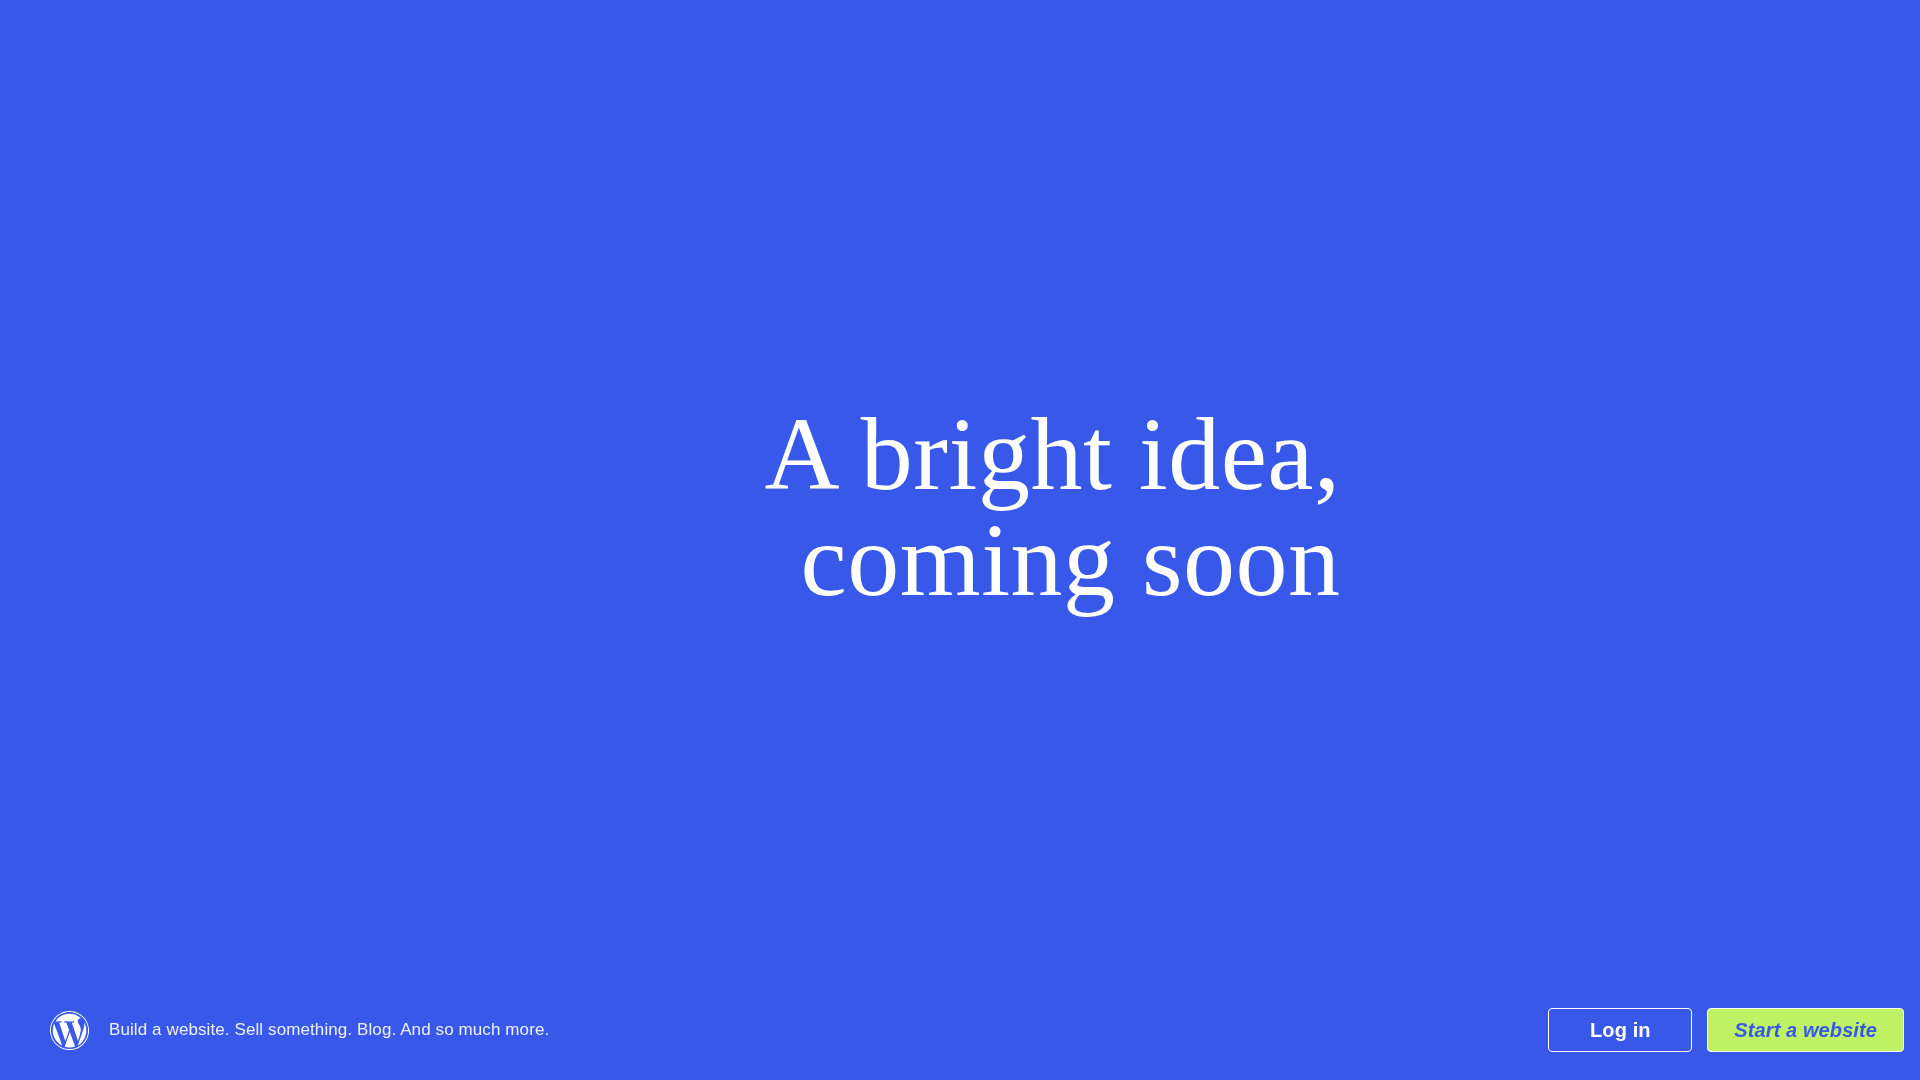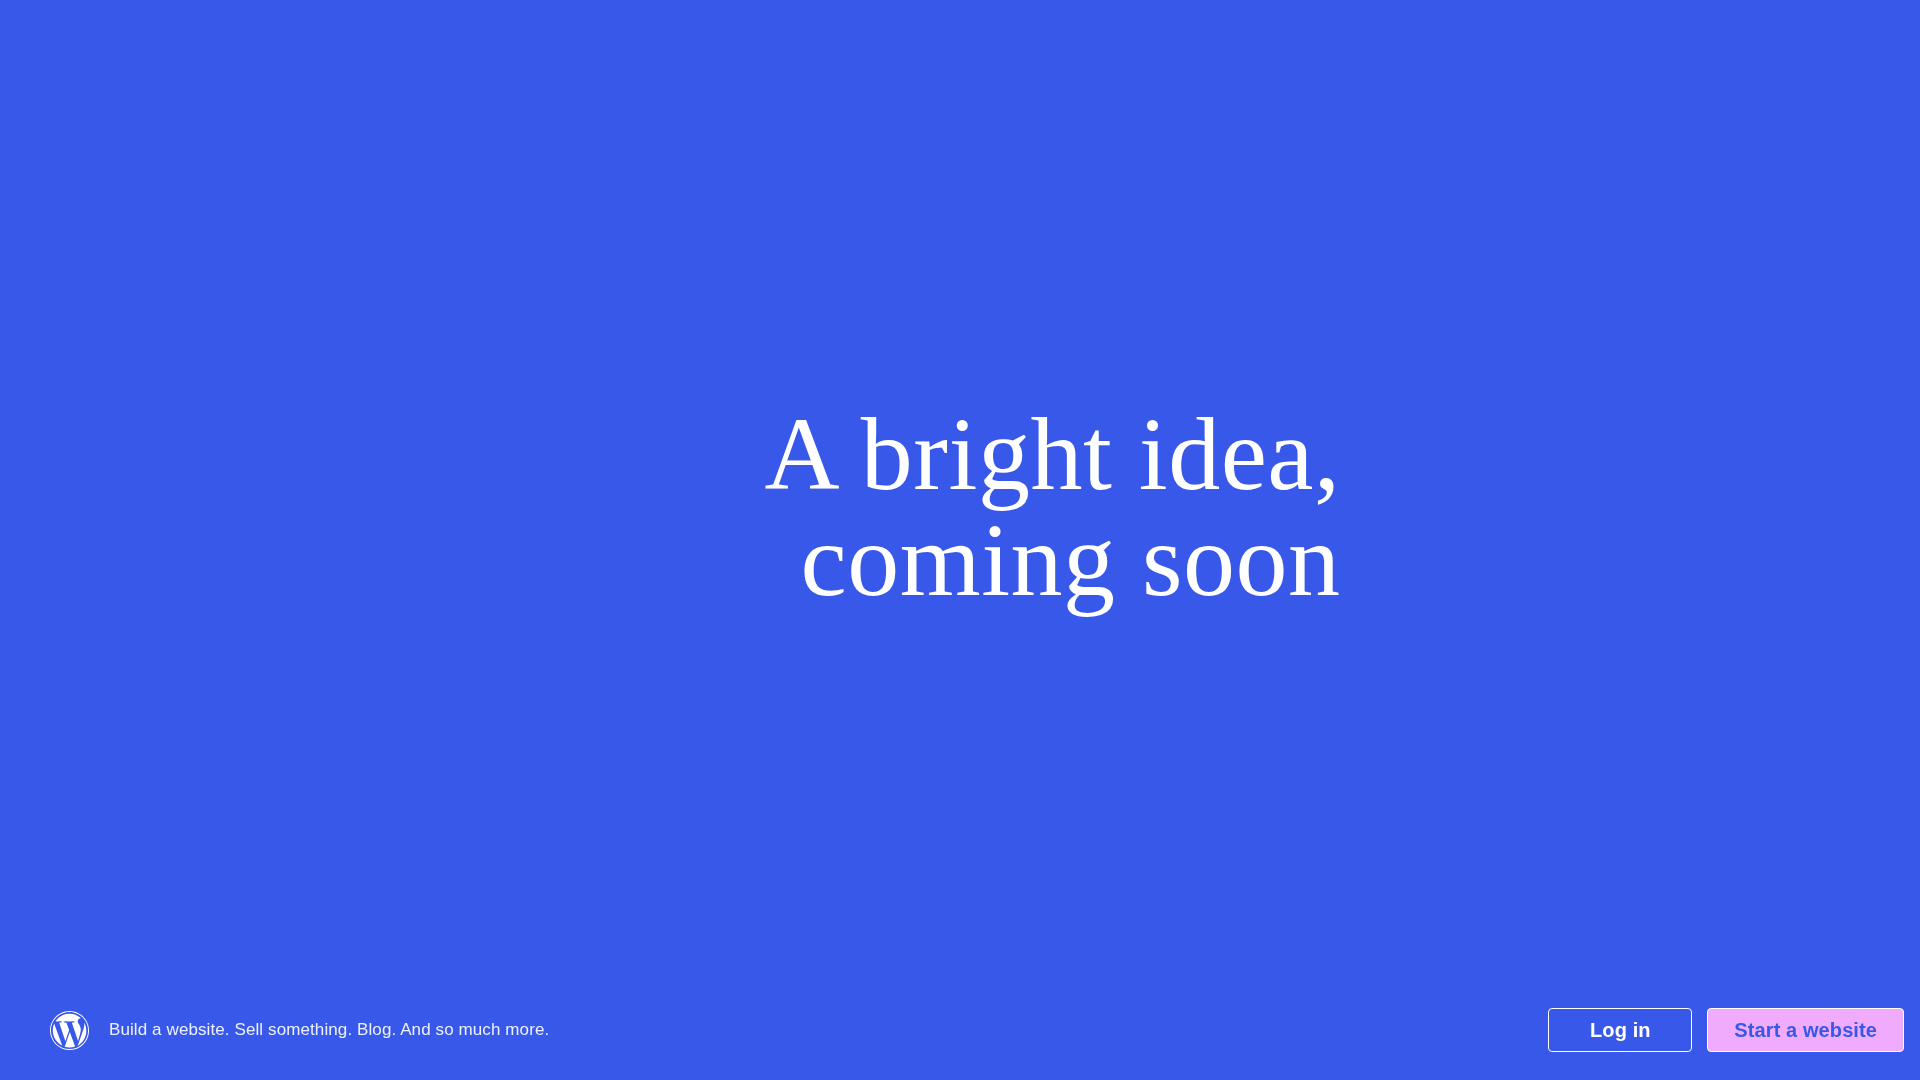--- a/index.html
+++ b/index.html
@@ -111,24 +111,25 @@
   }
 
   .btn-outline {
     background: transparent;
     border: 1px solid #FFFFFF;
     color: #FFFFFF;
     min-width: 144px;
   }
 
   .btn-solid {
-    background: #f0abfc;
+    background: #bef264;
     border: 1px solid #FFFFFF;
     color: #3858E9;
     min-width: 140px;
+    font-style: italic;
   }
 </style>
 </head>
 <body>
 
 <div class="page">
 
   <section class="hero">
     <div class="hero-inner">
       <h1 class="headline">A bright idea,

